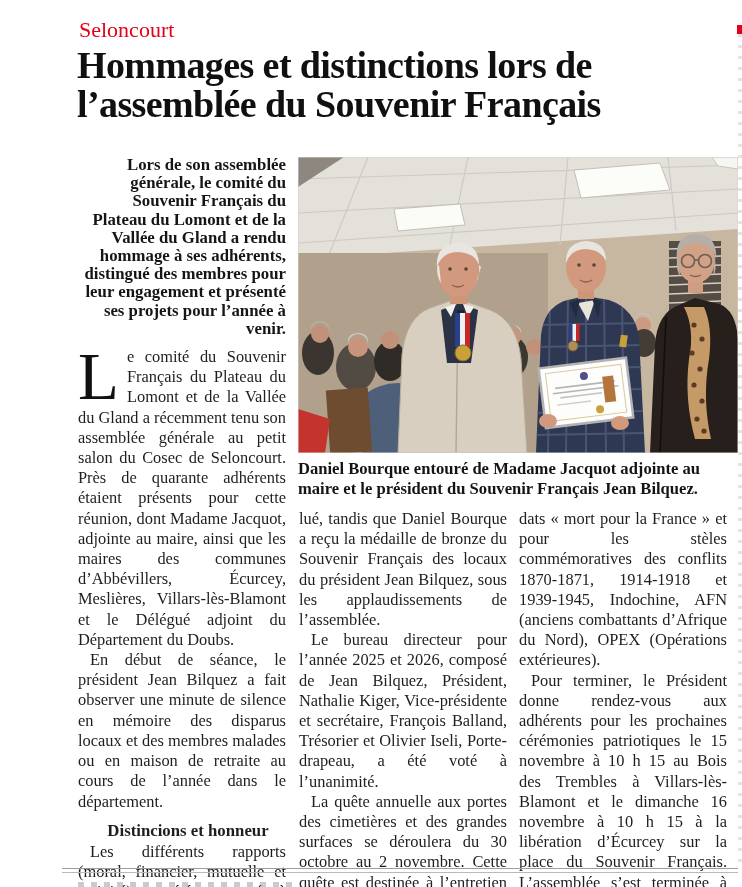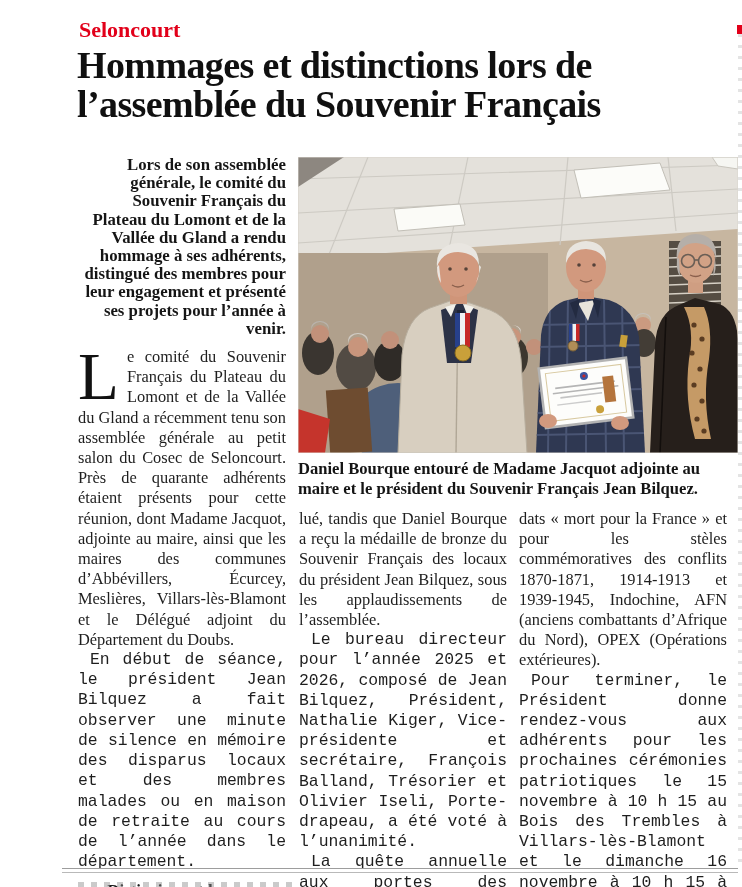--- a/index.html
+++ b/index.html
@@ -3,40 +3,40 @@
 <meta charset="utf-8">
 <style>
   :root { --red:#e2001a; --ink:#1b1b1b; }
   html,body { margin:0; padding:0; }
   body {
     width:742px; height:887px; background:#ffffff; position:relative;
     font-family:"Liberation Serif", serif; color:var(--ink); overflow:hidden;
   }
   .kicker {
     position:absolute; left:79px; top:17px;
-    font-size:22px; font-weight:700; color:var(--red); letter-spacing:0;
+    font-size:22px; font-weight:400; color:var(--red); letter-spacing:0;
   }
   .headline {
     position:absolute; left:77px; top:46px; width:660px; margin:0;
     font-size:38px; line-height:39px; font-weight:700; color:#101010;
     letter-spacing:-0.6px;
   }
   .col {
     position:absolute; width:208px; font-size:16.4px; line-height:20.2px;
     text-align:justify; color:#1e1e1e;
   }
   .col1 { left:78px;  top:156px; }
   .col2 { left:299px; top:509px; }
   .col3 { left:519px; top:509px; }
   .standfirst {
     margin:0 0 9px 0; font-weight:700; font-size:16.8px; line-height:18.2px;
     text-align:right; color:#151515;
   }
   p.body { margin:0; }
-  .indent { text-indent:12px;font-family:Liberation Mono, monospace; }
+  .indent { text-indent:12px; }
   .subhead { margin:9px 0 1px 0; font-size:16.8px; font-weight:700; text-indent:12px; text-align:center; }
   .dropcap {
     float:left; font-size:67px; line-height:52px; padding:3px 8px 0 0; font-weight:400; color:#111;
   }
   .photo {
     position:absolute; left:298px; top:157px; width:440px; height:296px; margin:0;
     background:#e6e2da;
   }
   .photo svg { display:block; }
   .caption {
@@ -247,21 +247,21 @@
 
   <figcaption class="caption">Daniel Bourque entouré de Madame Jacquot adjointe au maire et le président du Souvenir Français Jean Bilquez.</figcaption>
 
   <div class="col col2">
     <p class="body">lué, tandis que Daniel Bourque a reçu la médaille de bronze du Souvenir Français des locaux du président Jean Bilquez, sous les applaudissements de l’assemblée.</p>
     <p class="body indent">Le bureau directeur pour l’année 2025 et 2026, composé de Jean Bilquez, Président, Nathalie Kiger, Vice-présidente et secrétaire, François Balland, Trésorier et Olivier Iseli, Porte-drapeau, a été voté à l’unanimité.</p>
     <p class="body indent">La quête annuelle aux portes des cimetières et des grandes surfaces se déroulera du 30 octobre au 2 novembre. Cette quête est destinée à l’entretien des 62 tombes des sol-</p>
   </div>
 
   <div class="col col3">
-    <p class="body">dats « mort pour la France » et pour les stèles commémoratives des conflits 1870-1871, 1914-1913 et 1939-1945, Indochine, AFN (anciens combattants d’Afrique du Nord), OPEX (Opérations extérieures).</p>
+    <p class="body">dats « mort pour la France » et pour les stèles commémoratives des conflits 1870-1871, 1914-1918 et 1939-1945, Indochine, AFN (anciens combattants d’Afrique du Nord), OPEX (Opérations extérieures).</p>
     <p class="body indent">Pour terminer, le Président donne rendez-vous aux adhérents pour les prochaines cérémonies patriotiques le 15 novembre à 10 h 15 au Bois des Trembles à Villars-lès-Blamont et le dimanche 16 novembre à 10 h 15 à la libération d’Écurcey sur la place du Souvenir Français. L’assemblée s’est terminée à 12 h autour du verre de l’amitié.</p>
   </div>
 
   <div class="bottom-rule"></div>
   <div class="bottom-ghost"></div>
   <div class="edge-sliver"></div>
   <div class="edge-red"></div>
 
 </div>
 

